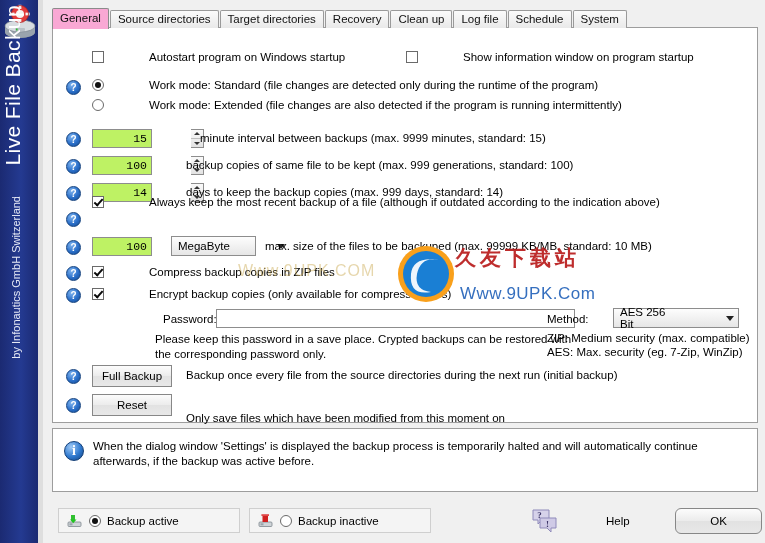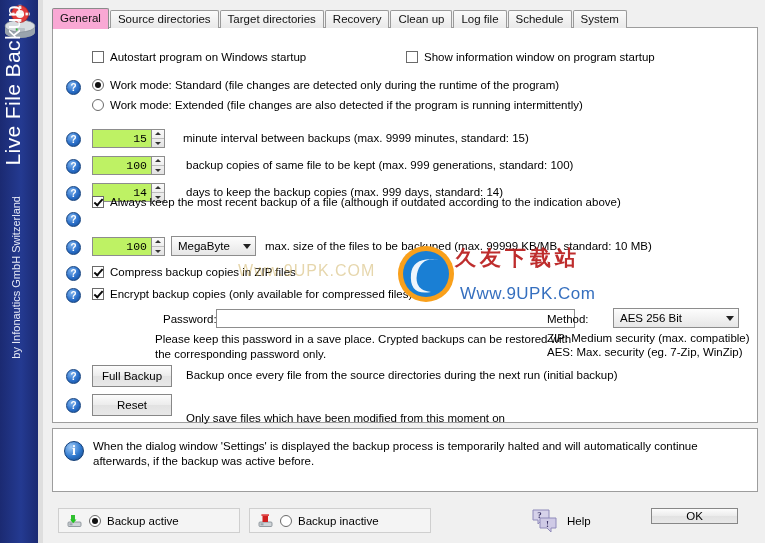--- a/index.html
+++ b/index.html
@@ -48,21 +48,21 @@
     height:20px;line-height:19px;background:#f9a8d4;border-color:#8b8b8b;
     position:relative;z-index:6;margin-bottom:-1px;
   }
 
   
   .panel{
     position:absolute;left:52px;top:27px;width:704px;height:394px;
     background:#fff;border:1px solid #9d9d9d;
   }
 
-  .row{position:absolute;}
+  .row{position:absolute;gap:39px;}
   .help{
     width:15px;height:15px;border-radius:50%;
     background:radial-gradient(circle at 35% 30%,#7fb4ef 0%,#2a6fc9 55%,#154a91 100%);
     border:1px solid #14427f;
     color:#fff;font-size:10px;font-weight:bold;line-height:14px;text-align:center;
     box-sizing:border-box;
     font-family:"Liberation Sans",sans-serif;
   }
 
   .lbl{font-size:11.5px;color:#000;white-space:nowrap;}
@@ -137,21 +137,21 @@
     color:#fff;font-size:14px;font-weight:bold;text-align:center;line-height:18px;
     font-family:"Liberation Serif",serif;
   }
   .infotext{position:absolute;left:40px;top:10px;width:650px;font-size:11.5px;line-height:15px;color:#000;}
 
   
   .statbox{
     position:absolute;height:25px;border:1px solid #cfcfcf;background:#f4f4f4;
     display:flex;align-items:center;box-sizing:border-box;
   }
-  .okbtn{position:absolute;left:651px;top:508px;width:87px;height:16px;}
+  .okbtn{position:absolute;left:675px;top:508px;width:87px;height:26px;border-radius:6px;}
 
   .wm{position:absolute;pointer-events:none;user-select:none;}
 
   .v-center{display:flex;align-items:center;}
 </style>
 </head>
 <body>
 
 <div class="app">
 
@@ -215,21 +215,21 @@
       <div class="num">15</div>
       <div class="spin">
         <div class="up">
             <i></i>
           </div>
         <div class="dn">
             <i></i>
           </div>
       </div>
     </div>
-    <div class="row lbl" style="left:130px;top:104px;">minute interval between backups (max. 9999 minutes, standard: 15)</div>
+    <div class="row lbl" style="left:147px;top:104px;">minute interval between backups (max. 9999 minutes, standard: 15)</div>
 
     <div class="row help" style="left:13px;top:131px;">?</div>
     <div class="row numwrap" style="left:39px;top:128px;">
       <div class="num">100</div>
       <div class="spin">
         <div class="up">
             <i></i>
           </div>
         <div class="dn">
             <i></i>

